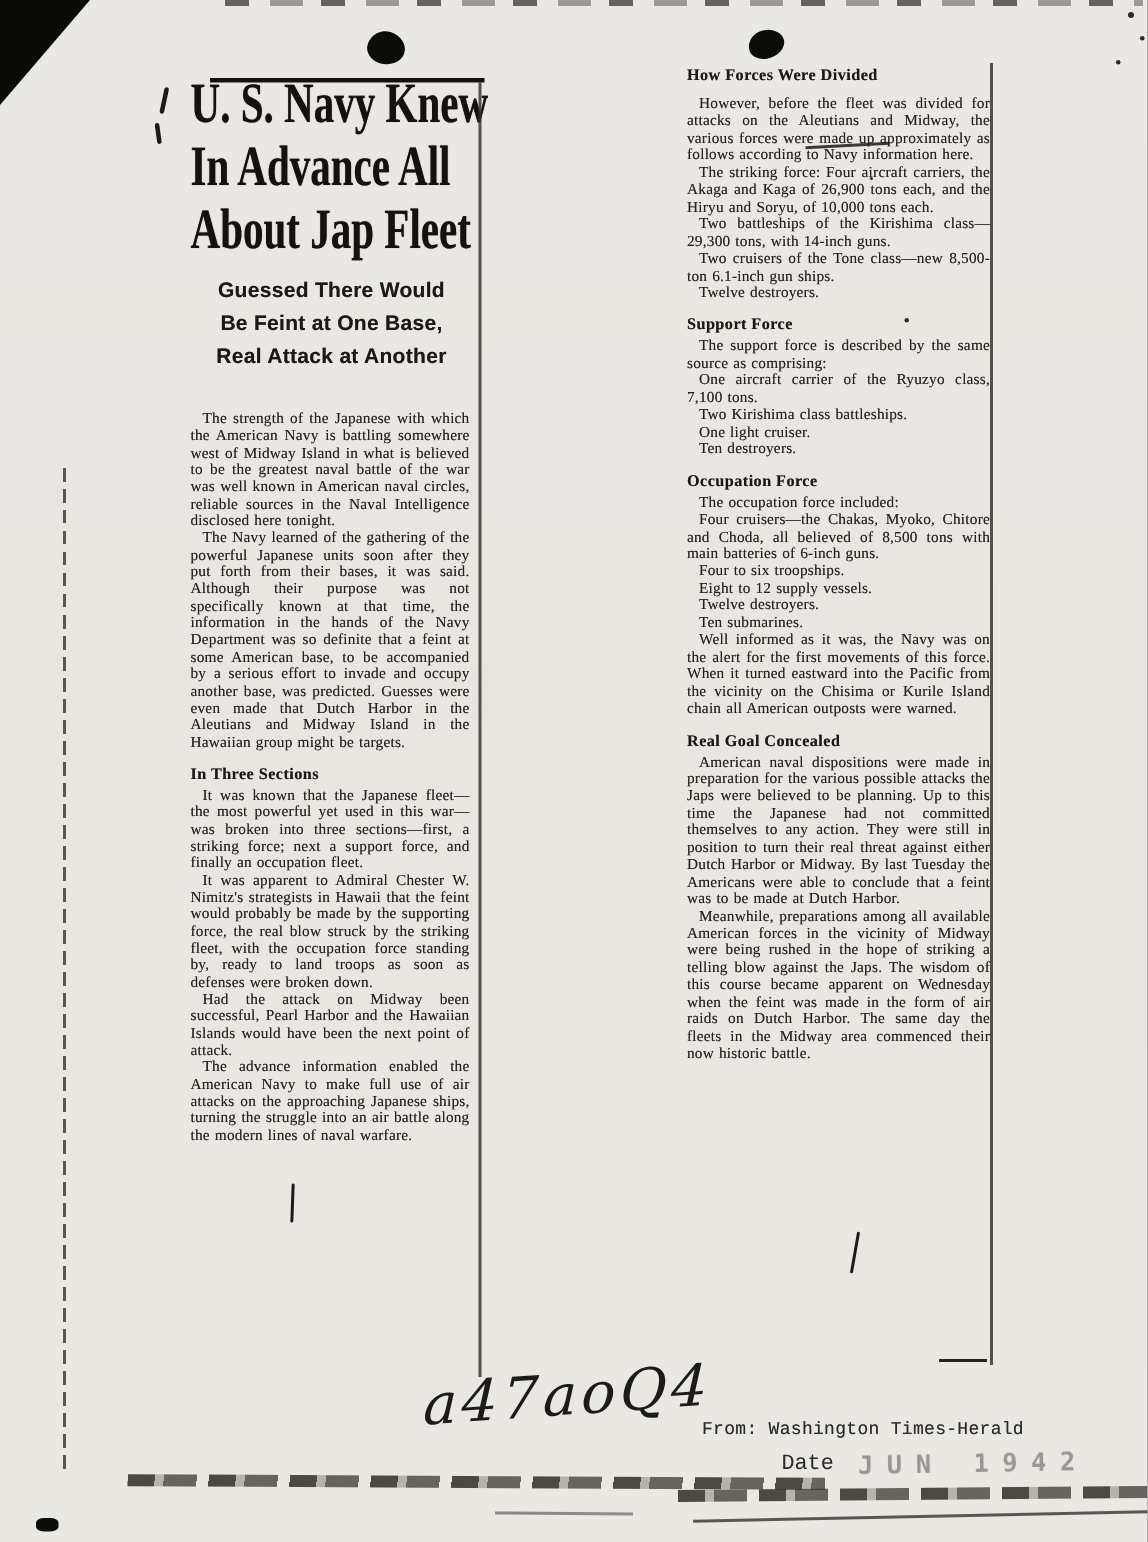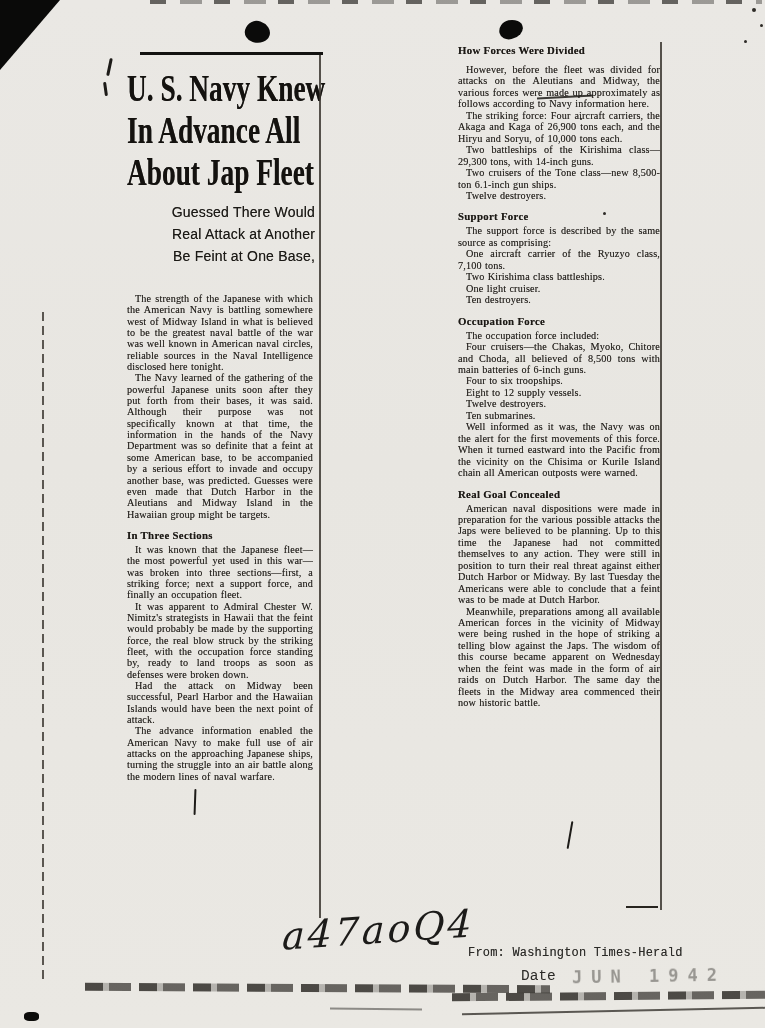--- a/index.html
+++ b/index.html
@@ -29,26 +29,26 @@
   .bottom-band { position:absolute; height:8px; opacity:.85;
     background:repeating-linear-gradient(90deg, rgba(28,25,21,.9) 0 18px, rgba(28,25,21,.3) 18px 24px, rgba(28,25,21,.75) 24px 46px, transparent 46px 54px); }
   .band-left { left:85px; top:984px; width:465px; transform:rotate(.3deg); }
   .band-right { left:452px; top:992px; width:313px; transform:rotate(-.5deg); }
   .thin-line { position:absolute; height:2px; background:rgba(42,39,34,.75); }
   .line-right { left:462px; top:1010px; width:303px; transform:rotate(-1.2deg); }
   .line-left-short { left:330px; top:1008px; width:92px; transform:rotate(.5deg); opacity:.65; }
   .dot-bl { position:absolute; left:24px; top:1012px; width:15px; height:9px; background:#0c0c0b; border-radius:35%; }
   
   .col-left { position:absolute; left:127px; top:44px; width:188px; }
-  .col-left h1 { margin:23px 0 0 0; }
+  .col-left h1 { margin:4px 0 0 0; }
   .hl { display:block; font-weight:bold; font-size:38px; line-height:42px; white-space:nowrap;
     transform:scaleX(.72); transform-origin:0 50%; color:#14120f; letter-spacing:0;
     text-shadow:0 0 .6px rgba(20,18,15,.7); }
-  .subhead { margin-top:8px; text-align:right; font-family:"Liberation Sans", sans-serif;
-    font-weight:normal; font-size:14px; line-height:22px; color:#1b1915; letter-spacing:.2px;
+  .subhead { margin-top:8px; text-align:center; font-family:"Liberation Sans", sans-serif;
+    font-weight:bold; font-size:14px; line-height:22px; color:#1b1915; letter-spacing:.2px;
     text-shadow:0 0 .4px rgba(25,23,20,.6); }
   .subhead div { white-space:nowrap; }
   .body-left { margin-top:26px; width:186px; }
   .body-right { width:202px; }
   .p { margin:0; text-indent:8px; text-align:justify; font-size:10.2px; line-height:11.35px;
     letter-spacing:.15px; word-spacing:.6px; color:#26231f;
     text-shadow:0 0 .4px rgba(38,35,31,.55); }
   .body-right .p { line-height:11.45px; }
   .sh { margin:9px 0 3px 0; font-size:10.8px; line-height:12px; font-weight:bold; text-indent:0;
     letter-spacing:.3px; color:#1c1915; text-shadow:0 0 .4px rgba(28,25,21,.6); }
@@ -87,22 +87,22 @@
 
   <div class="headline-rule"></div>
   <div class="col-left">
     <h1>
       <span class="hl">U. S. Navy Knew</span>
       <span class="hl">In Advance All</span>
       <span class="hl">About Jap Fleet</span>
     </h1>
     <div class="subhead">
       <div>Guessed There Would</div>
+      <div>Be Feint at One Base,</div>
       <div>Real Attack at Another</div>
-      <div>Be Feint at One Base,</div>
     </div>
     <div class="body-left">
       <p class="p">The strength of the Japanese with which the American Navy is battling somewhere west of Midway Island in what is believed to be the greatest naval battle of the war was well known in American naval circles, reliable sources in the Naval Intelligence disclosed here tonight.</p>
       <p class="p">The Navy learned of the gathering of the powerful Japanese units soon after they put forth from their bases, it was said. Although their purpose was not specifically known at that time, the information in the hands of the Navy Department was so definite that a feint at some American base, to be accompanied by a serious effort to invade and occupy another base, was predicted. Guesses were even made that Dutch Harbor in the Aleutians and Midway Island in the Hawaiian group might be targets.</p>
       <h3 class="sh">In Three Sections</h3>
       <p class="p">It was known that the Japanese fleet—the most powerful yet used in this war—was broken into three sections—first, a striking force; next a support force, and finally an occupation fleet.</p>
       <p class="p">It was apparent to Admiral Chester W. Nimitz's strategists in Hawaii that the feint would probably be made by the supporting force, the real blow struck by the striking fleet, with the occupation force standing by, ready to land troops as soon as defenses were broken down.</p>
       <p class="p">Had the attack on Midway been successful, Pearl Harbor and the Hawaiian Islands would have been the next point of attack.</p>
       <p class="p">The advance information enabled the American Navy to make full use of air attacks on the approaching Japanese ships, turning the struggle into an air battle along the modern lines of naval warfare.</p>
     </div>

